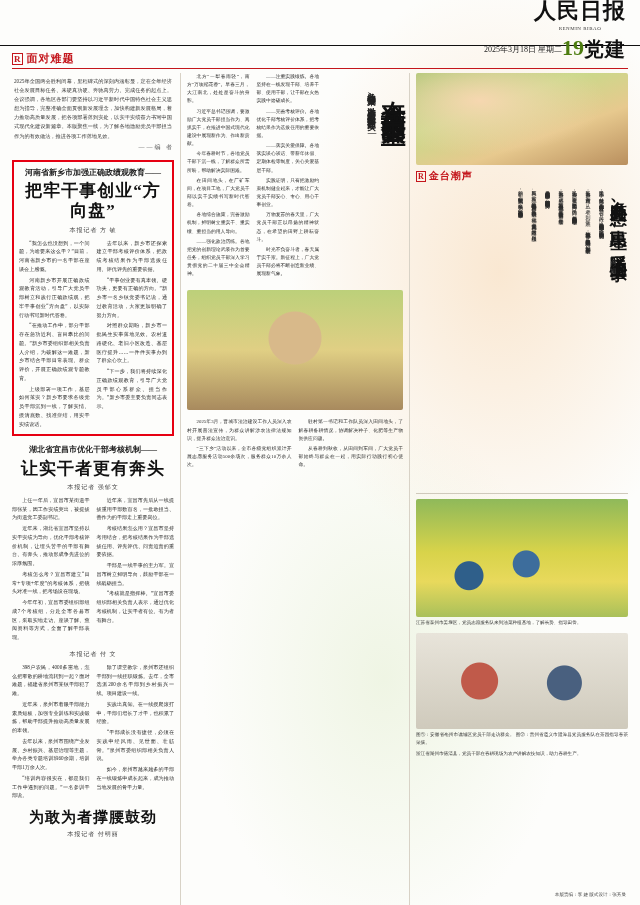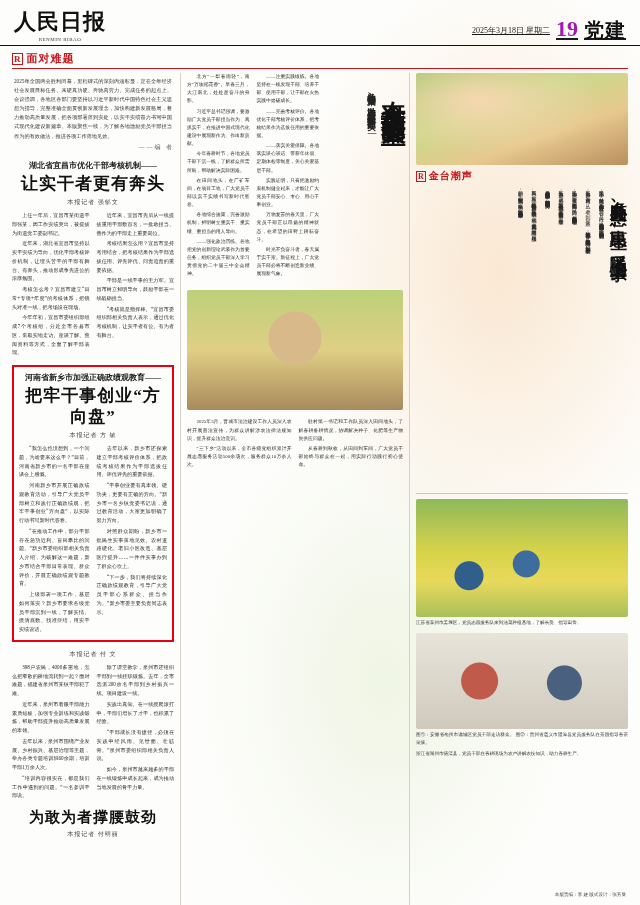--- a/index.html
+++ b/index.html
@@ -24,20 +24,21 @@
 
   
   .masthead {
     position: relative;
     height: 46px;
     border-bottom: 1px solid #111;
     display: flex;
     align-items: flex-end;
     padding: 0 14px 3px 14px;
     box-sizing: border-box;
+    flex-direction: column;
   }
   .logo {
     font-family: "Liberation Serif", serif;
     font-weight: bold;
     font-size: 22px;
     letter-spacing: 1px;
     color: #111;
     line-height: 1;
     padding-bottom: 2px;
     white-space: nowrap;
@@ -46,35 +47,34 @@
     font-size: 5px;
     letter-spacing: 0.5px;
     color: #333;
     margin-top: 2px;
     text-align: center;
   }
   .masthead-right {
     margin-left: auto;
     display: flex;
     align-items: flex-end;
-    gap: 6px;
+    gap: 0;
     padding-bottom: 2px;
-    text-decoration: underline;
   }
   .issue-date {
     font-size: 8px;
     color: #222;
     white-space: nowrap;
     padding-bottom: 4px;
   }
   .page-num {
     font-size: 22px;
     font-weight: bold;
     line-height: 1;
-    color: #a21caf;
+    color: #4d7c0f;
   }
   .section-name {
     font-size: 20px;
     font-weight: bold;
     line-height: 1;
     color: #111;
     letter-spacing: 1px;
     margin-top: 8px;
   }
 
@@ -384,50 +384,50 @@
     <span class="cname">面对难题</span>
   </div>
   <div class="col-rule z1"></div>
 
   <div class="body-wrap z1">
 
     <div class="col-left">
 
       <div class="lead-abstract">2025年全国两会胜利闭幕，里程碑式的深刻内涵彰显，定在全年经济社会发展目标任务、来硬真功硬、奔驰真劳力、完成任务的起点上。会议强调，各地区各部门要坚持以习近平新时代中国特色社会主义思想为指导，完整准确全面贯彻新发展理念，加快构建新发展格局，着力推动高质量发展，把各项部署落到实处，以实干实绩奋力书写中国式现代化建设新篇章。本版聚焦一线，为了解各地激励党员干部担当作为的有效做法，推进各项工作落地见效。</div>
       <div class="lead-tag">——编 者</div>
+
+      <div class="article boxed">
+        <div class="shoulder">河南省新乡市加强正确政绩观教育——</div>
+        <div class="headline">把牢干事创业“方向盘”</div>
+        <div class="byline">本报记者 方 敏</div>
+        <div class="bodytext cols2">
+          <p>“我怎么也没想到，一个问题，为啥要来这么干？”日前，河南省新乡市的一名干部在座谈会上感慨。</p>
+          <p>河南新乡市开展正确政绩观教育活动，引导广大党员干部树立和践行正确政绩观，把牢干事创业“方向盘”，以实际行动书写新时代答卷。</p>
+          <p>“在推动工作中，部分干部存在急功近利、盲目攀比的问题。”新乡市委组织部相关负责人介绍，为破解这一难题，新乡市结合干部日常表现、群众评价，开展正确政绩观专题教育。</p>
+          <p>上级部署一项工作，基层如何落实？新乡市要求各级党员干部沉到一线，了解实情、摸清底数、找准症结，用实干实绩说话。</p>
+          <p>去年以来，新乡市还探索建立干部考核评价体系，把政绩考核结果作为干部选拔任用、评优评先的重要依据。</p>
+          <p>“干事创业要有真本领、硬功夫，更要有正确的方向。”新乡市一名乡镇党委书记说，通过教育活动，大家更加明确了努力方向。</p>
+          <p>对照群众期盼，新乡市一批民生实事落地见效。农村道路硬化、老旧小区改造、基层医疗提升……一件件实事办到了群众心坎上。</p>
+          <p>“下一步，我们将持续深化正确政绩观教育，引导广大党员干部心系群众、担当作为。”新乡市委主要负责同志表示。</p>
+        </div>
+      </div>
 
       <div class="article">
         <div class="shoulder">湖北省宜昌市优化干部考核机制——</div>
         <div class="headline">让实干者更有奔头</div>
         <div class="byline">本报记者 强郁文</div>
         <div class="bodytext cols2">
           <p>上任一年后，宜昌市某街道干部张某，因工作实绩突出，被提拔为街道党工委副书记。</p>
           <p>近年来，湖北省宜昌市坚持以实干实绩为导向，优化干部考核评价机制，让埋头苦干的干部有舞台、有奔头，推动形成争先进位的浓厚氛围。</p>
           <p>考核怎么考？宜昌市建立“日常+专项+年度”的考核体系，把镜头对准一线，把考场设在现场。</p>
           <p>今年年初，宜昌市委组织部组成7个考核组，分赴全市各县市区，采取实地走访、座谈了解、查阅资料等方式，全面了解干部表现。</p>
           <p>近年来，宜昌市先后从一线提拔重用干部数百名，一批敢担当、善作为的干部走上重要岗位。</p>
           <p>考核结果怎么用？宜昌市坚持考用结合，把考核结果作为干部选拔任用、评先评优、问责追责的重要依据。</p>
           <p>干部是一线干事的主力军。宜昌市树立鲜明导向，鼓励干部在一线砥砺担当。</p>
           <p>“考核就是指挥棒。”宜昌市委组织部相关负责人表示，通过优化考核机制，让实干者有位、有为者有舞台。</p>
-        </div>
-      </div>
-
-      <div class="article boxed">
-        <div class="shoulder">河南省新乡市加强正确政绩观教育——</div>
-        <div class="headline">把牢干事创业“方向盘”</div>
-        <div class="byline">本报记者 方 敏</div>
-        <div class="bodytext cols2">
-          <p>“我怎么也没想到，一个问题，为啥要来这么干？”日前，河南省新乡市的一名干部在座谈会上感慨。</p>
-          <p>河南新乡市开展正确政绩观教育活动，引导广大党员干部树立和践行正确政绩观，把牢干事创业“方向盘”，以实际行动书写新时代答卷。</p>
-          <p>“在推动工作中，部分干部存在急功近利、盲目攀比的问题。”新乡市委组织部相关负责人介绍，为破解这一难题，新乡市结合干部日常表现、群众评价，开展正确政绩观专题教育。</p>
-          <p>上级部署一项工作，基层如何落实？新乡市要求各级党员干部沉到一线，了解实情、摸清底数、找准症结，用实干实绩说话。</p>
-          <p>去年以来，新乡市还探索建立干部考核评价体系，把政绩考核结果作为干部选拔任用、评优评先的重要依据。</p>
-          <p>“干事创业要有真本领、硬功夫，更要有正确的方向。”新乡市一名乡镇党委书记说，通过教育活动，大家更加明确了努力方向。</p>
-          <p>对照群众期盼，新乡市一批民生实事落地见效。农村道路硬化、老旧小区改造、基层医疗提升……一件件实事办到了群众心坎上。</p>
-          <p>“下一步，我们将持续深化正确政绩观教育，引导广大党员干部心系群众、担当作为。”新乡市委主要负责同志表示。</p>
         </div>
       </div>
 
       <div class="article">
         <div class="byline">本报记者 付 文</div>
         <div class="bodytext cols2">
           <p>398户农民，4000多亩地，怎么把零散的耕地流转到一起？面对难题，福建省泉州市某镇干部犯了难。</p>
           <p>近年来，泉州市着眼干部能力素质短板，加强专业训练和实践锻炼，帮助干部提升推动高质量发展的本领。</p>
           <p>去年以来，泉州市围绕产业发展、乡村振兴、基层治理等主题，举办各类专题培训班60余期，培训干部1万余人次。</p>
           <p>“培训内容很实在，都是我们工作中遇到的问题。”一名参训干部说。</p>

